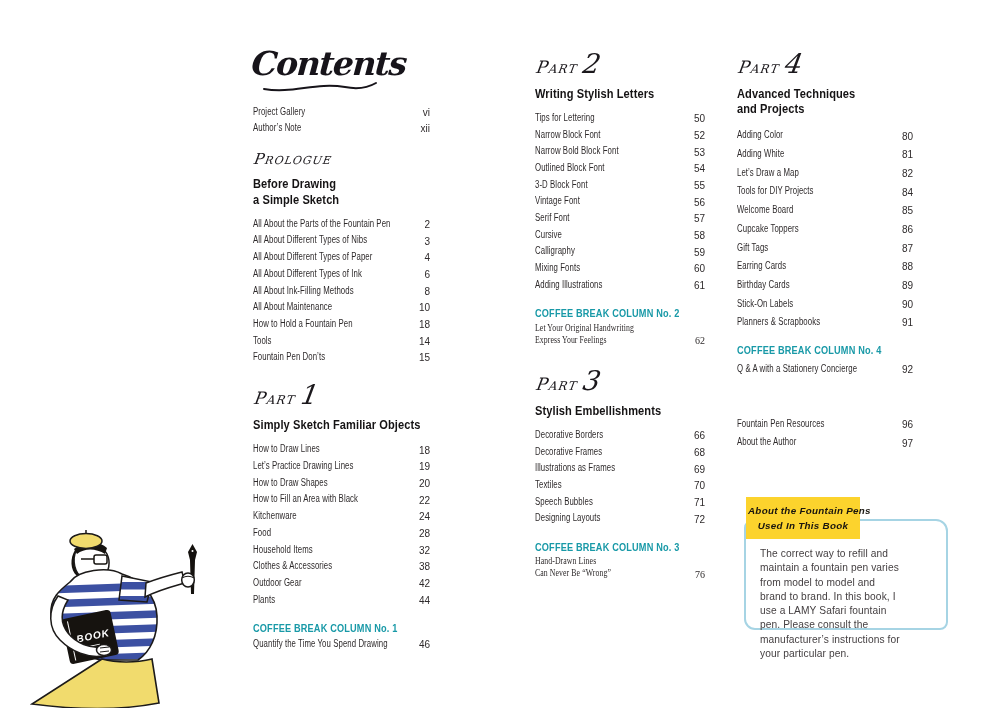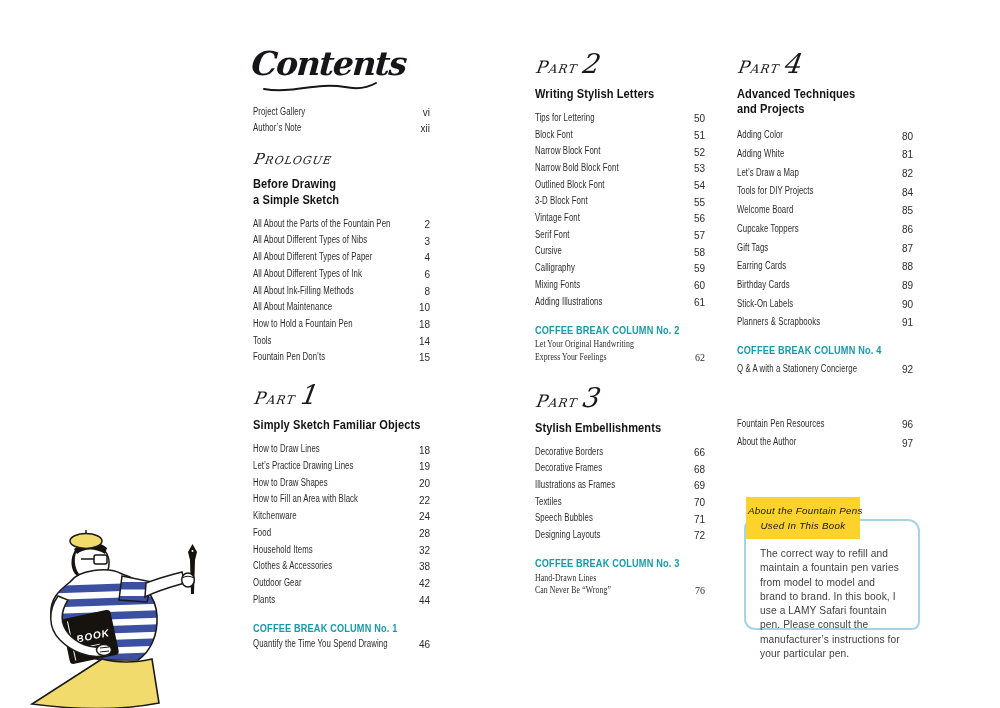--- a/index.html
+++ b/index.html
@@ -58,32 +58,32 @@
   .mt-front { margin-top:11px;text-decoration:underline; }
   .mt-prologue { margin-top:15px; }
   .mt-heading { margin-top:9px; }
   .mt-items { margin-top:8px; }
   .mt-part { margin-top:16px; }
   .mid-part3 { margin-top:19px; }
   .back-matter { margin-top:36px; }
 
   
   .pen-note-box {
-    position:absolute; left:744px; top:519px; width:176px; height:111px;
+    position:absolute; left:744px; top:519px; width:204px; height:111px;
     border:2px solid #a6d4e4; border-radius:9px 12px 8px 11px; background:#fff;
     box-sizing:border-box; z-index:1;
   }
   .pen-note-body {
     position:absolute; left:14px; top:26px; width:142px;
     font-size:10.2px; line-height:1.4; color:#454042; letter-spacing:0.1px;
   }
   .pen-note-tag {
     position:absolute; left:746px; top:497px; width:110px; padding:6px 2px;
     background:#fcd32d; z-index:2; text-align:center;
-    font-weight:normal; font-style:italic; font-size:9.8px; line-height:1.55;
+    font-weight:bold; font-style:italic; font-size:9.8px; line-height:1.55;
     letter-spacing:0.3px; white-space:pre; color:#19150f;
   }
 
   
   .figure-illustration { position:absolute; left:18px; top:520px; z-index:0; }
 </style>
 </head>
 <body>
 
 <div class="page">
@@ -208,24 +208,20 @@
 
   <div class="col col-mid">
     <div class="part-script">
       <span class="part-word">Part</span><span class="part-num">2</span>
     </div>
     <h2 class="section-heading mt-heading">Writing Stylish Letters</h2>
     <div class="toc-list mt-items">
         <div class="toc-row">
           <span class="toc-label">Tips for Lettering</span>
           <span class="toc-page">50</span>
-        </div>
-        <div class="toc-row">
-          <span class="toc-label">Block Font</span>
-          <span class="toc-page">51</span>
         </div>
         <div class="toc-row">
           <span class="toc-label">Narrow Block Font</span>
           <span class="toc-page">52</span>
         </div>
         <div class="toc-row">
           <span class="toc-label">Narrow Bold Block Font</span>
           <span class="toc-page">53</span>
         </div>
         <div class="toc-row">

